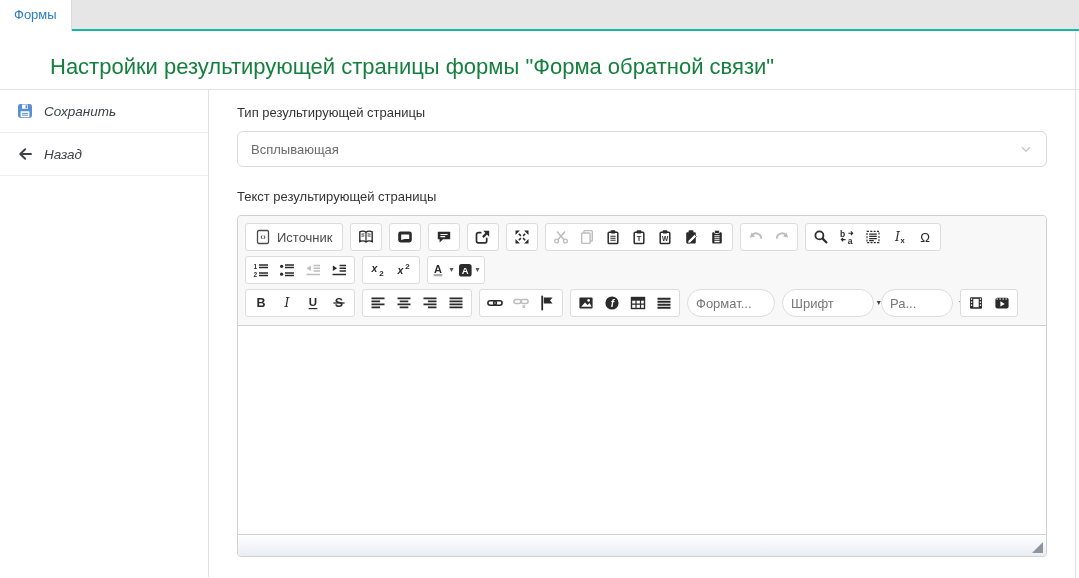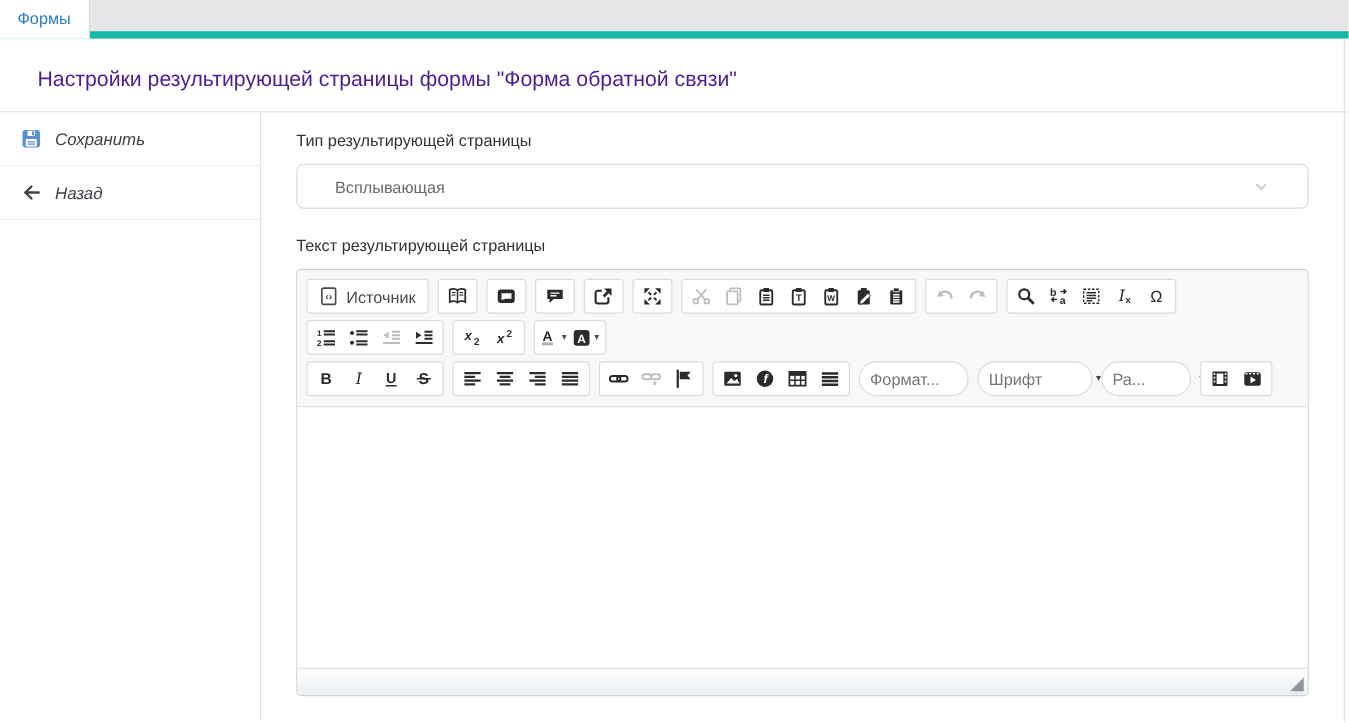--- a/index.html
+++ b/index.html
@@ -2,42 +2,42 @@
 <html><head>
 <meta charset="utf-8">
 <style>
   * { margin:0; padding:0; box-sizing:border-box; }
   html,body { width:1079px; height:578px; }
   body {
     font-family:"Liberation Sans", sans-serif;
     background:#fff; color:#333; position:relative; overflow:hidden;
   }
   
-  .tabbar { height:31px; background:#e6e6e6; border-bottom:6px solid #14b8a6; display:flex; }
+  .tabbar { height:31px; background:#e6e6e6; border-bottom:2px solid #14b8a6; display:flex; }
   .tab {
     background:#fff; color:#2b7cbe; font-size:13px; line-height:30px;
     padding:0 14px; border-right:1px solid #dadada; cursor:pointer; height:31px;
   }
   
   .page-header { height:59px; padding:23px 30px 0 30px; border-bottom:1px solid #e2e2e2; background:#fff; }
-  .page-title { font-size:17px; font-weight:400; color:#4c1d95; }
+  .page-title { font-size:22px; font-weight:400; color:#15803d;margin-left:20px; }
   
   .layout { display:flex; height:487px; }
   .sidebar { width:209px; border-right:1px solid #e2e2e2; background:#fff; }
   .side-item {
     display:flex; align-items:center; gap:11px; height:43px; padding:0 17px;
     border-bottom:1px solid #ededed; font-size:13.5px; color:#3d4247; cursor:pointer;font-style:italic;
   }
   .side-icon { width:16px; height:16px; display:inline-flex; }
   .side-icon svg { width:16px; height:16px; }
   .main { flex:1; padding:15px 0 0 28px; }
   .field-label { font-size:13px; color:#333; margin-bottom:11px; }
   .select-box {
     width:810px; height:36px; border:1px solid #d9d9d9; border-radius:6px; background:#fff;
-    display:flex; align-items:center; justify-content:space-between; padding:0 30px;
+    display:flex; align-items:center; justify-content:space-between; padding:0 13px;
     font-size:13px; color:#6b6b6b; cursor:pointer; margin-bottom:22px;
   }
   .select-chevron { display:inline-flex; width:14px; height:14px; }
   
   .editor { width:810px; border:1px solid #d1d1d1; border-radius:4px; margin-top:9px; background:#fff; }
   .toolbar { background:#f8f8f8; padding:7px 6px 3px 7px; border-bottom:1px solid #d1d1d1; border-radius:4px 4px 0 0; }
   .tb-row { display:flex; gap:7px; margin-bottom:5px; align-items:center; }
   .tb-group {
     display:flex; align-items:center; background:#fff; border:1px solid #dcdcdc;
     border-radius:3px; height:28px; padding:0 2px;

